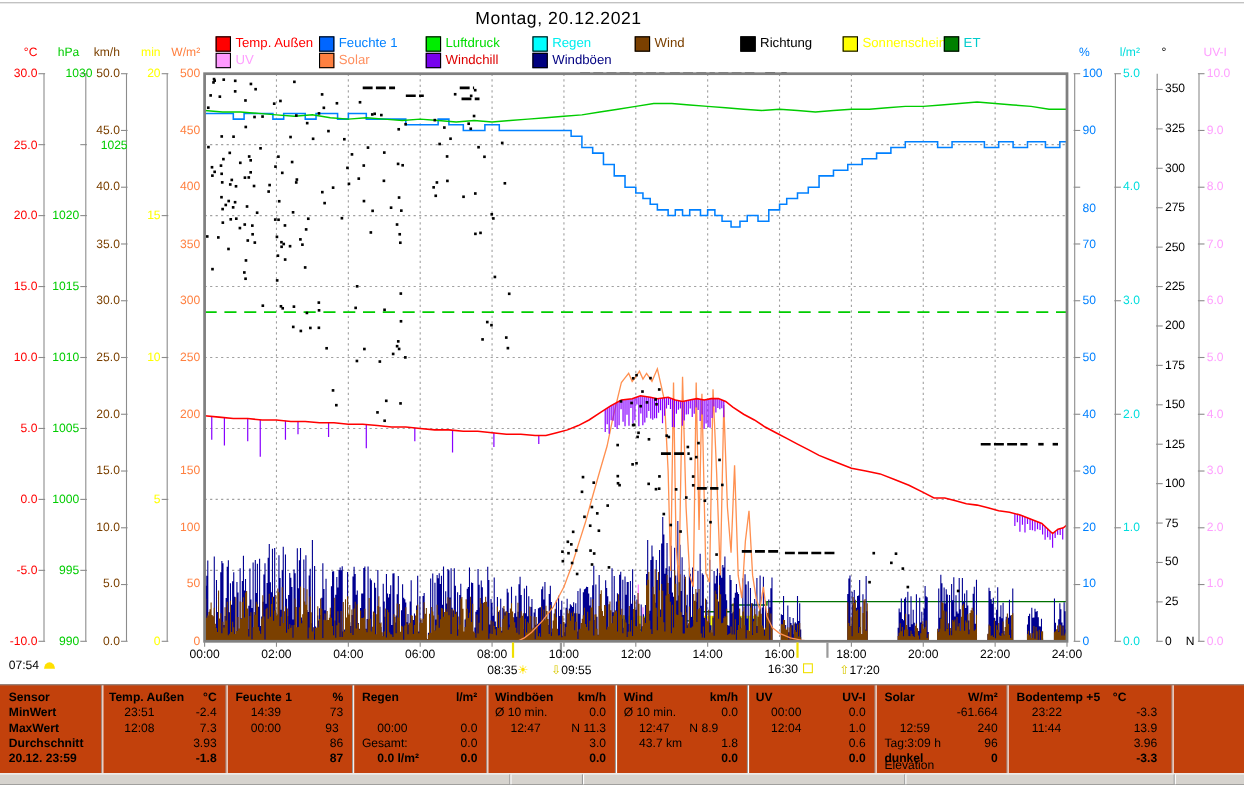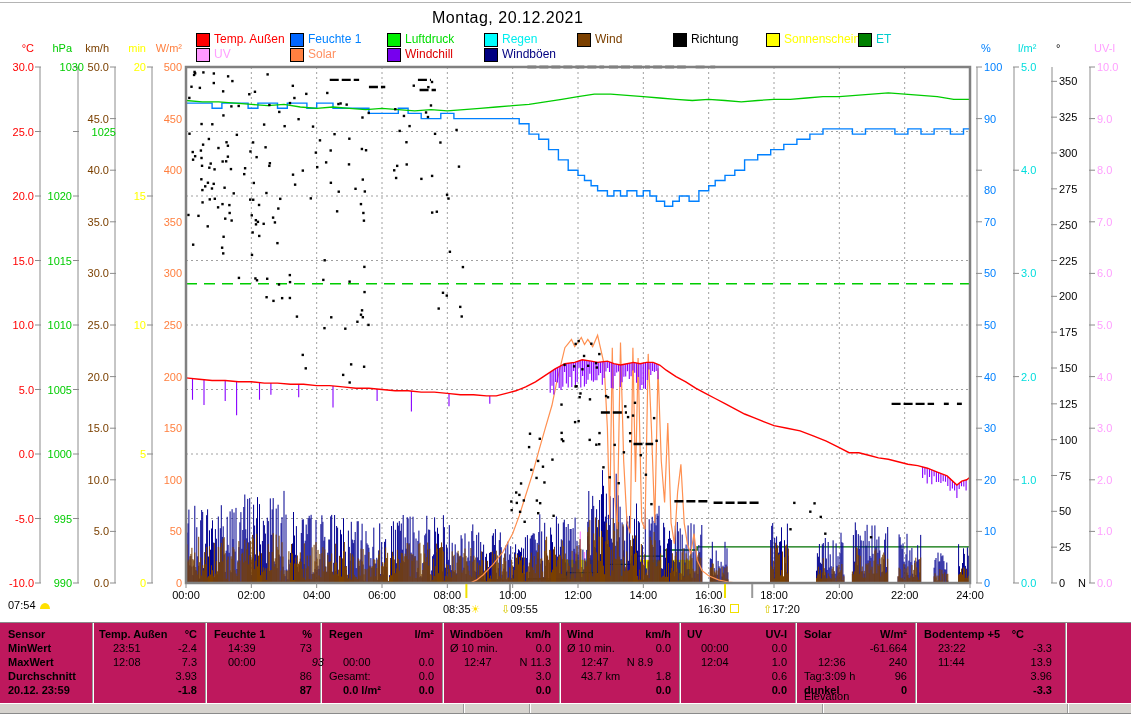--- a/index.html
+++ b/index.html
@@ -12,21 +12,21 @@
   .leg-item{position:absolute;height:13px;}
   .leg-box{position:absolute;left:0;top:0;width:12px;height:12px;border:1px solid #000;}
   .leg-txt{position:absolute;left:18px;top:0;font-size:12px;line-height:13px;white-space:nowrap;}
   .xlab{position:absolute;width:40px;text-align:center;font-size:11px;color:#000;}
   .evt{position:absolute;font-size:11px;color:#000;white-space:nowrap;}
   .icon{font-family:"DejaVu Sans",sans-serif;font-size:11px;}
   .dawn-shape{display:inline-block;width:10px;height:6px;background:#ffe000;
               border-radius:50% 50% 0 0 / 100% 100% 0 0;margin-left:4px;}
   .sq{display:inline-block;width:7px;height:7px;border:1px solid #f0e000;background:#fff;margin-left:4px;}
   #stats-table{position:absolute;left:0;top:622px;width:1131px;height:80px;
-               background:#be185d;border-top:1px solid #8a8a8a;border-bottom:1px solid #8a8a8a;}
+               background:#c2410c;border-top:1px solid #8a8a8a;border-bottom:1px solid #8a8a8a;}
   .tdiv{position:absolute;top:0;height:80px;width:2px;}
   .tdiv span{position:absolute;top:0;height:100%;width:1px;}
   .tcell{position:absolute;font-size:11px;line-height:13px;white-space:nowrap;color:#000;}
   .b{font-weight:bold;}
   #status-bar{position:absolute;left:0;top:703px;width:1131px;height:9px;background:#d6d3ce;
               border-top:1px solid #ffffff;border-bottom:1px solid #8a8a8a;}
   .sb-notch{position:absolute;top:0;height:100%;width:2px;}
   #topline{position:absolute;left:0;top:2px;width:1131px;height:1px;background:#b4b4b4;}
 </style>
 </head>
@@ -673,21 +673,21 @@
       <div class="tcell rlbl" style="left:117px;top:19px;width:80px;">-2.4</div>
       <div class="tcell" style="left:113px;top:33px;">12:08</div>
       <div class="tcell rlbl" style="left:117px;top:33px;width:80px;">7.3</div>
       <div class="tcell rlbl" style="left:117px;top:47px;width:80px;">3.93</div>
       <div class="tcell rlbl b" style="left:117px;top:61px;width:80px;">-1.8</div>
       <div class="tcell b" style="left:214px;top:5px;">Feuchte 1</div>
       <div class="tcell b rlbl" style="left:252px;top:5px;width:60px;">%</div>
       <div class="tcell" style="left:228px;top:19px;">14:39</div>
       <div class="tcell rlbl" style="left:232px;top:19px;width:80px;">73</div>
       <div class="tcell" style="left:228px;top:33px;">00:00</div>
-      <div class="tcell rlbl" style="left:244px;top:33px;width:80px;font-style:italic;">93</div>
+      <div class="tcell rlbl" style="left:228px;top:33px;width:80px;">93</div>
       <div class="tcell rlbl" style="left:232px;top:47px;width:80px;">86</div>
       <div class="tcell rlbl b" style="left:232px;top:61px;width:80px;">87</div>
       <div class="tcell b" style="left:329px;top:5px;">Regen</div>
       <div class="tcell b rlbl" style="left:374px;top:5px;width:60px;">l/m²</div>
       <div class="tcell" style="left:343px;top:33px;">00:00</div>
       <div class="tcell rlbl" style="left:354px;top:33px;width:80px;">0.0</div>
       <div class="tcell" style="left:329px;top:47px;">Gesamt:</div>
       <div class="tcell rlbl" style="left:354px;top:47px;width:80px;">0.0</div>
       <div class="tcell b" style="left:343px;top:61px;">0.0 l/m²</div>
       <div class="tcell rlbl b" style="left:354px;top:61px;width:80px;">0.0</div>
@@ -713,21 +713,21 @@
       <div class="tcell" style="left:701px;top:19px;">00:00</div>
       <div class="tcell rlbl" style="left:707px;top:19px;width:80px;">0.0</div>
       <div class="tcell" style="left:701px;top:33px;">12:04</div>
       <div class="tcell rlbl" style="left:707px;top:33px;width:80px;">1.0</div>
       <div class="tcell rlbl" style="left:707px;top:47px;width:80px;">0.6</div>
       <div class="tcell rlbl b" style="left:707px;top:61px;width:80px;">0.0</div>
       <div class="tcell b" style="left:804px;top:5px;">Solar</div>
       <div class="tcell b rlbl" style="left:847px;top:5px;width:60px;">W/m²</div>
       <div class="tcell" style="left:804px;top:19px;margin-top:48px;">Elevation</div>
       <div class="tcell rlbl" style="left:827px;top:19px;width:80px;">-61.664</div>
-      <div class="tcell" style="left:818px;top:33px;">12:36</div>
+      <div class="tcell" style="left:818px;top:33px;">12:59</div>
       <div class="tcell rlbl" style="left:827px;top:33px;width:80px;">240</div>
       <div class="tcell" style="left:804px;top:47px;">Tag:3:09 h</div>
       <div class="tcell rlbl" style="left:827px;top:47px;width:80px;">96</div>
       <div class="tcell b" style="left:804px;top:61px;">dunkel</div>
       <div class="tcell rlbl b" style="left:827px;top:61px;width:80px;">0</div>
       <div class="tcell b" style="left:924px;top:5px;">Bodentemp +5</div>
       <div class="tcell b rlbl" style="left:964px;top:5px;width:60px;">°C</div>
       <div class="tcell" style="left:938px;top:19px;">23:22</div>
       <div class="tcell rlbl" style="left:972px;top:19px;width:80px;">-3.3</div>
       <div class="tcell" style="left:938px;top:33px;">11:44</div>

